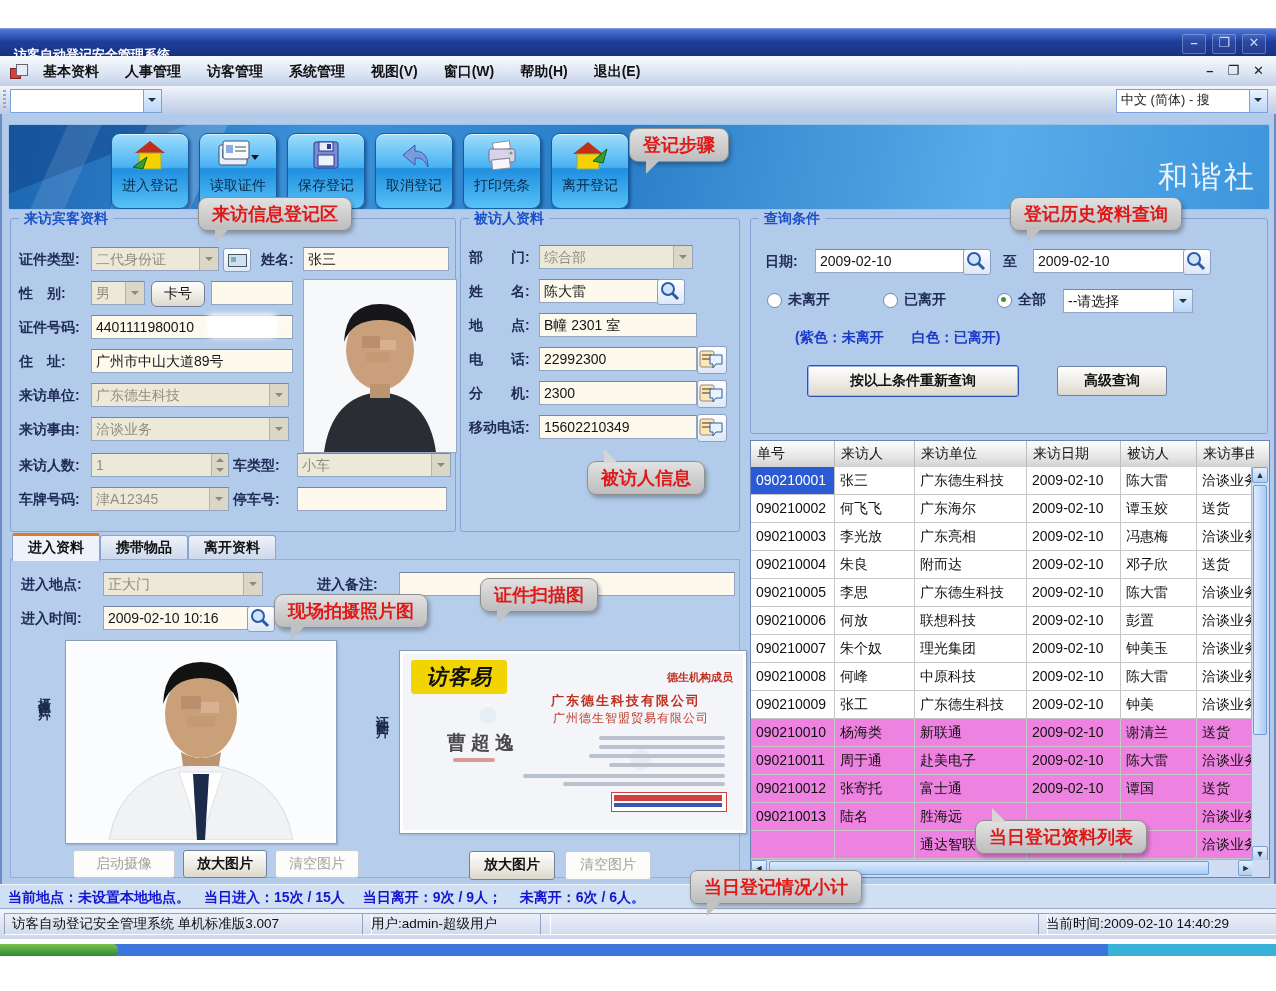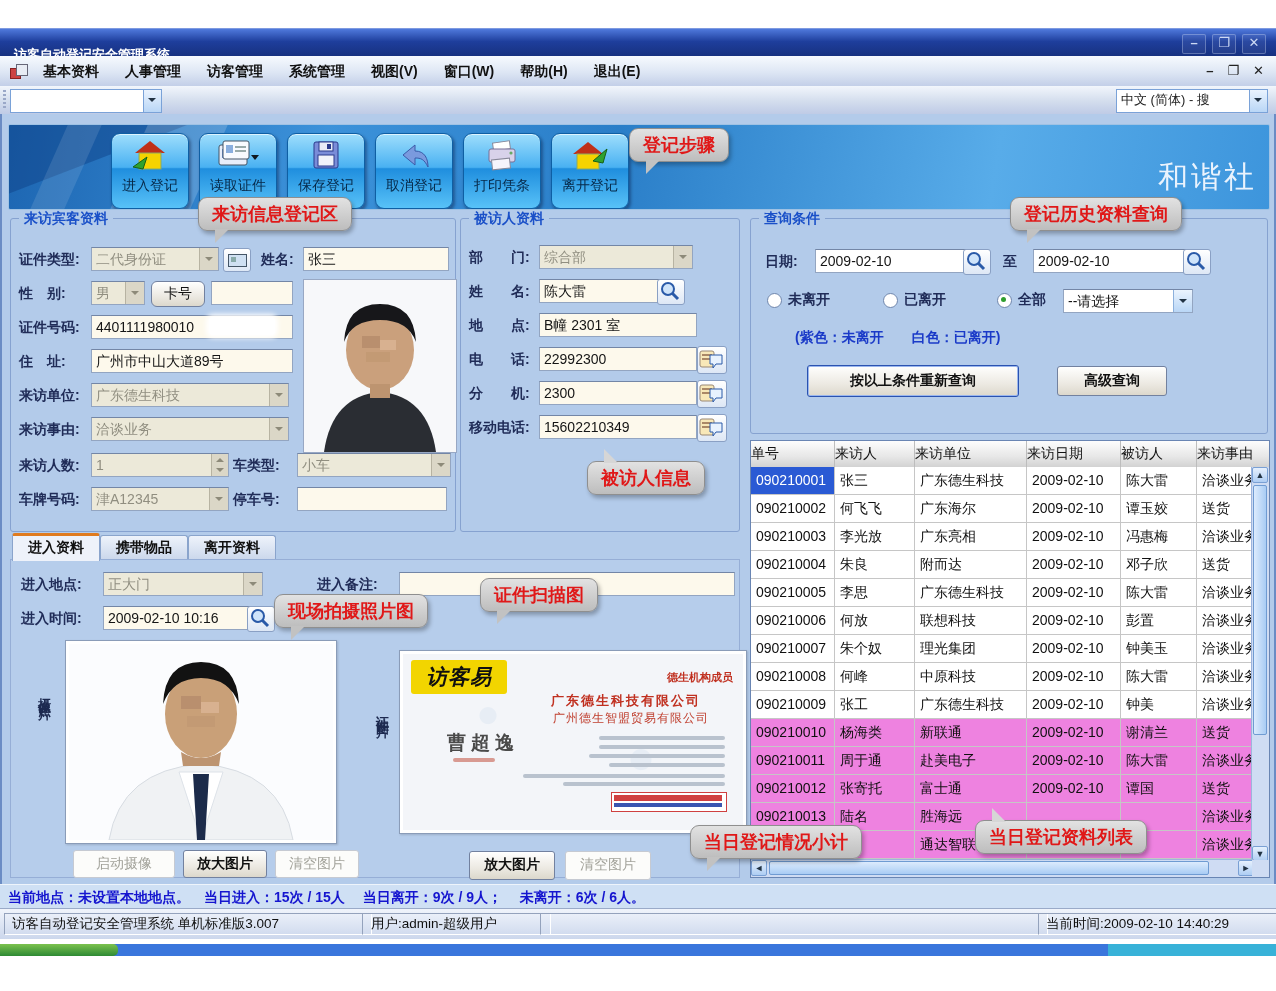--- a/index.html
+++ b/index.html
@@ -84,21 +84,21 @@
   .btn.bold{font-weight:bold;}
 
   
   .radio{position:absolute;width:13px;height:13px;border-radius:50%;background:#fff;border:1px solid #6f86ac;}
   .radio.on::after{content:"";position:absolute;left:3px;top:3px;width:5px;height:5px;border-radius:50%;background:#2f9e2f;}
   .rlbl{position:absolute;font-size:14px;font-weight:bold;color:#202c58;line-height:17px;}
 
   
   #vtable{position:absolute;left:748px;top:326px;width:520px;height:438px;background:#fff;border:1px solid #6985b3;box-sizing:border-box;}
   .thead{display:flex;height:26px;background:linear-gradient(#fdfdfd,#e7e7e7 60%,#d2d2d2);border-bottom:1px solid #aaa;}
-  .th{box-sizing:border-box;border-right:1px solid #bdbdbd;font-size:14px;line-height:25px;color:#111;overflow:hidden;white-space:nowrap;}
+  .th{box-sizing:border-box;border-right:1px solid #bdbdbd;font-size:14px;line-height:25px;padding-left:6px;color:#111;overflow:hidden;white-space:nowrap;}
   .tbody{position:absolute;left:0;top:26px;width:503px;height:395px;overflow:hidden;}
   .tr{display:flex;height:28px;background:#fff;}
   .tr.pink{background:#ee82e0;}
   .td{box-sizing:border-box;border-right:1px solid #c6c6c6;border-bottom:1px solid #c6c6c6;
       font-size:14px;line-height:27px;padding-left:5px;color:#101010;overflow:hidden;white-space:nowrap;}
   .tr.selfirst .c0{background:#2a5ad4;color:#fff;}
   .c0{width:84px;}.c1{width:80px;}.c2{width:112px;}.c3{width:94px;}.c4{width:76px;}.c5{width:57px;border-right:none;}
   .vscroll{position:absolute;right:0;top:26px;width:17px;height:395px;background:#cfdcf3;border-left:1px solid #9db4dc;}
   .hscroll{position:absolute;left:0;bottom:0;width:503px;height:17px;background:#cfdcf3;border-top:1px solid #9db4dc;}
   .sbtn{position:absolute;width:16px;height:16px;background:linear-gradient(#e6f0fd,#aecdf3);border:1px solid #7aa0d4;
@@ -637,21 +637,21 @@
       <div class="btn bold" style="left:458px;top:291px;width:84px;height:27px;line-height:25px;">放大图片</div>
       <div class="btn dis" style="left:554px;top:291px;width:84px;height:27px;line-height:25px;">清空图片</div>
     </div>
 
     <div class="co t-dl" style="left:627px;top:14px;">登记步骤</div>
     <div class="co t-dl" style="left:196px;top:83px;">来访信息登记区</div>
     <div class="co t-dl" style="left:1008px;top:83px;">登记历史资料查询</div>
     <div class="co t-ul" style="left:585px;top:347px;">被访人信息</div>
     <div class="co t-dl" style="left:272px;top:480px;">现场拍摄照片图</div>
     <div class="co t-dl" style="left:478px;top:464px;">证件扫描图</div>
-    <div class="co t-dl" style="left:688px;top:711px;">当日登记情况小计</div>
+    <div class="co t-dl" style="left:688px;top:756px;border-radius:7px;">当日登记情况小计</div>
     <div class="co t-ul" style="left:973px;top:706px;">当日登记资料列表</div>
   </div>
 
   <div id="sumline">
     <span class="t">当前地点：未设置本地地点。　当日进入：15次 / 15人 　当日离开：9次 / 9人；　 未离开：6次 / 6人。</span>
   </div>
 
   <div id="statusbar">
     <span class="sp" style="left:4px;width:352px;">访客自动登记安全管理系统 单机标准版3.007</span>
     <span class="sp" style="left:362px;width:172px;padding-left:8px;">用户:admin-超级用户</span>

